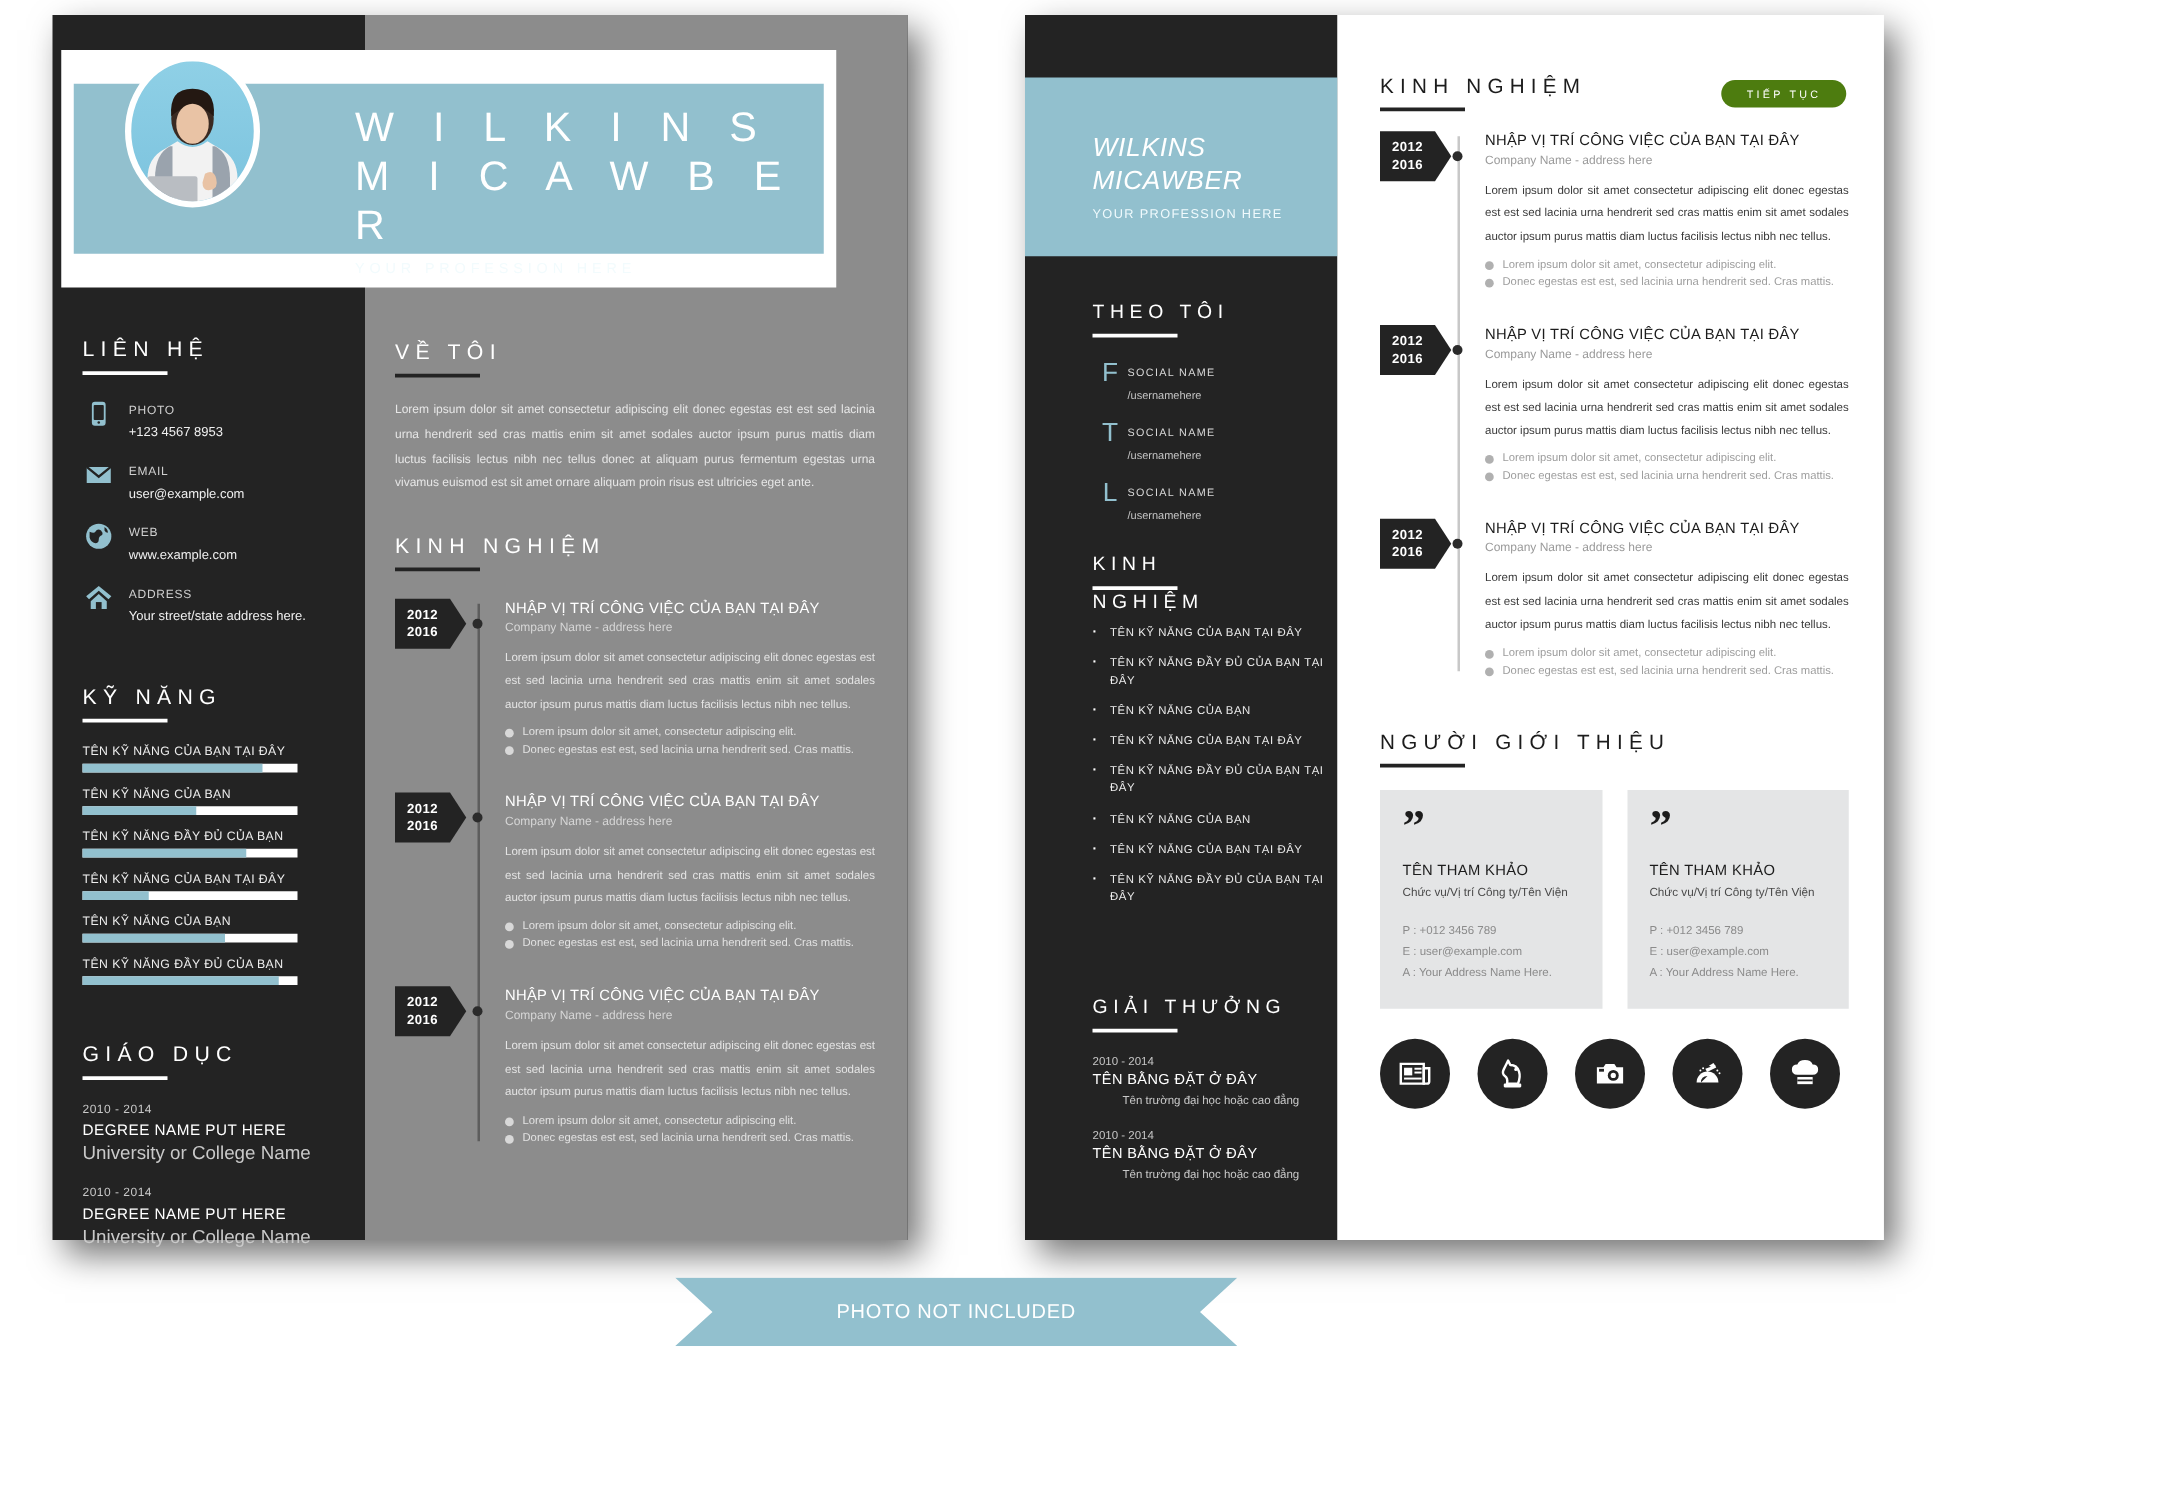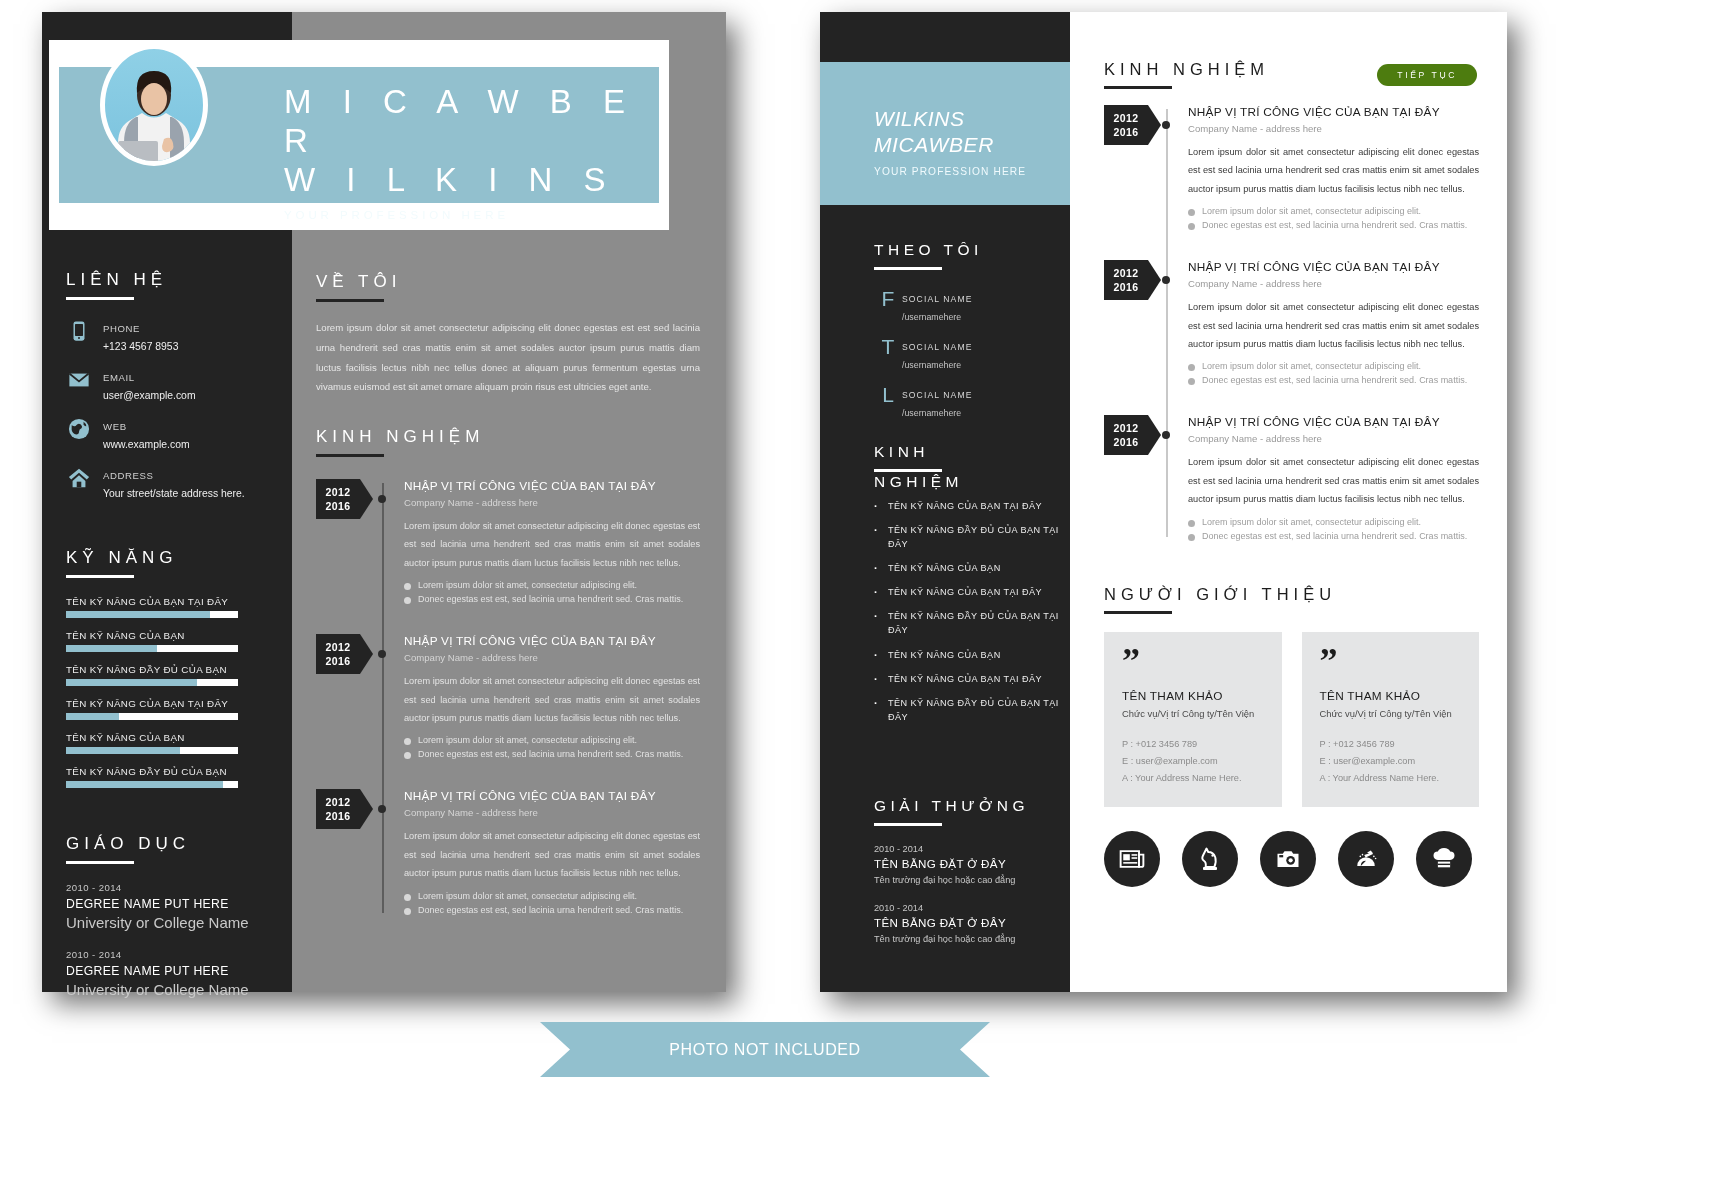--- a/index.html
+++ b/index.html
@@ -130,21 +130,21 @@
   .soc-n { font-size:8.6px; color:#d9d9d9; letter-spacing:1.1px; margin-bottom:2px; }
   .soc-u { font-size:8.8px; color:#c4c4c4; }
 
   .sk-li { display:flex; align-items:flex-start; margin-bottom:10px; }
   .sk-li b { color:#ffffff; font-size:11px; line-height:1; margin:2px 8px 0 0; flex:0 0 6px; }
   .sk-li span { font-size:9.1px; color:#ededed; letter-spacing:0.45px; line-height:1.55; }
 
   .aw { margin-bottom:16px; }
   .aw-y { font-size:9.2px; color:#c6c6c6; margin-bottom:3px; }
   .aw-t { font-size:11.6px; color:#ffffff; letter-spacing:0.35px; margin-bottom:3px; }
-  .aw-s { font-size:9.2px; color:#c9c9c9; line-height:1.55; }
+  .aw-s { font-size:9.2px; color:#c9c9c9; line-height:1.55;margin-left:24px; }
 
   .p2-right { position:absolute; left:250px; top:0; width:437px; height:980px; background:#ffffff; padding:48px 28px 0 34px; }
   .p2-h-dark { color:#1c1c1c; font-size:16.5px; letter-spacing:5px; padding-bottom:7px; display:inline-block; }
   .pill {
     position:absolute; right:30px; top:52px;
     background:#4d7c0f; color:#ffffff; font-size:8.6px; letter-spacing:2.6px;
     padding:6px 20px; border-radius:14px;
   }
   .tl2-line { position:absolute; left:62px; top:4px; bottom:8px; width:1.5px; background:#c8c8c8; }
   .tl2-title { font-size:11.8px; color:#1c1c1c; letter-spacing:0.25px; margin-bottom:4px; }
@@ -193,42 +193,42 @@
             <ellipse cx="48" cy="34" rx="13" ry="16" fill="#e9c3a5"></ellipse>
             <path d="M36 48 q12 9 24 0 l10 6 q14 7 14 24 v32 h-72 v-32 q0 -17 14 -24z" fill="#f2f2f2"></path>
             <path d="M30 52 q-12 6 -12 26 v32 h14 v-58z" fill="#9aa3ad"></path>
             <path d="M66 52 q12 6 12 26 v32 h-14 v-58z" fill="#9aa3ad"></path>
             <rect x="12" y="76" width="40" height="28" rx="2" fill="#b9bdc2"></rect>
             <rect x="10" y="102" width="46" height="5" rx="2" fill="#8d9298"></rect>
             <path d="M58 74 q7 -4 9 4 q2 8 -5 9 q-6 1 -6 -6z" fill="#e9c3a5"></path>
           </svg>
         </div>
         <div class="nameblock">
+          <div class="nm-line">W I L K I N S</div>
           <div class="nm-line">M I C A W B E R</div>
-          <div class="nm-line">W I L K I N S</div>
           <div class="nm-prof">YOUR PROFESSION HERE</div>
         </div>
       </div>
     </div>
 
     <div class="p1-left">
       <div class="sec-h-dark">LIÊN HỆ</div>
       <div class="sec-underline-w"></div>
 
       <div id="p1-contact">
           <div class="crow">
       <span class="cicon">
               <svg viewBox="0 0 24 24">
                 <rect x="6" y="1.5" width="12" height="21" rx="2.6"></rect>
                 <rect x="7.6" y="4.4" width="8.8" height="13" rx="0.8" fill="#232323"></rect>
                 <circle cx="12" cy="19.7" r="1.1" fill="#232323"></circle>
               </svg>
             </span>
       <span>
-        <span class="clab">PHONE</span><br>
+        <span class="clab">PHOTO</span><br>
         <span class="cval">+123 4567 8953</span>
       </span>
     </div>
           <div class="crow">
       <span class="cicon">
               <svg viewBox="0 0 24 24">
                 <path d="M1.5 5h21v14h-21z"></path>
                 <path d="M1.5 5 L12 13.5 L22.5 5" fill="none" stroke="#232323" stroke-width="2"></path>
               </svg>
             </span>

